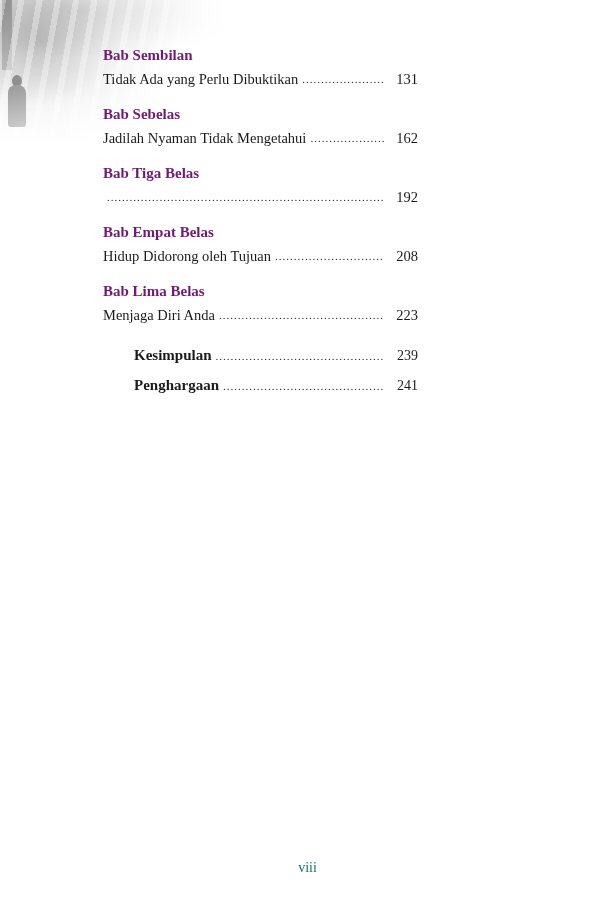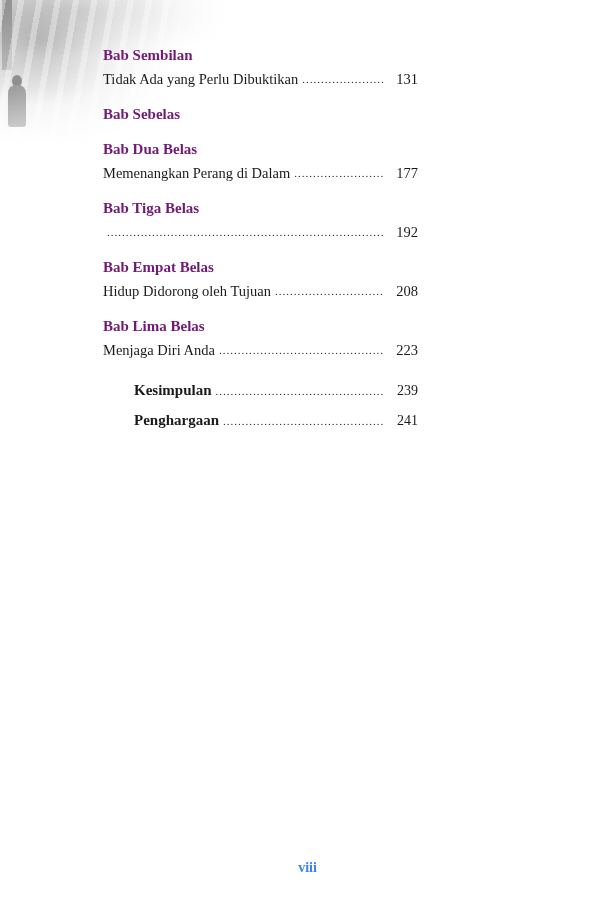--- a/index.html
+++ b/index.html
@@ -22,21 +22,21 @@
   .line .t{white-space:nowrap;}
   .line .dots{flex:1;overflow:hidden;white-space:nowrap;margin:0 4px 0 4px;font-size:11px;letter-spacing:1px;max-width:none;}
   .line .dots::before{content:"................................................................................................................................";}
   .line .p{width:30px;text-align:right;white-space:nowrap;}
   .end-entries{margin-top:20px;margin-left:31px;}
   .end-line{display:flex;align-items:baseline;font-size:15px;line-height:20px;margin-bottom:9px;}
   .end-line .t{font-weight:bold;white-space:nowrap;}
   .end-line .dots{flex:1;overflow:hidden;white-space:nowrap;margin:0 4px;font-size:11px;letter-spacing:1px;}
   .end-line .dots::before{content:"................................................................................................................................";}
   .end-line .p{width:30px;text-align:right;font-size:14px;}
-  .page-num{position:absolute;left:0;width:615px;top:860px;text-align:center;font-size:14px;font-weight:bold;color:#3b82f6;}
+  .page-num{position:absolute;left:0;width:615px;top:860px;text-align:center;font-size:14px;font-weight:normal;color:#0f766e;}
 </style>
 </head>
 <body>
 
 <div class="bg-photo">
   <div class="trunk"></div>
   <div class="rays"></div>
   <div class="figure">
     <div class="head"></div>
     <div class="body"></div>
@@ -48,27 +48,24 @@
   <div class="entry">
     <div class="chapter">Bab Sembilan</div>
     <div class="line">
       <span class="t">Tidak Ada yang Perlu Dibuktikan</span>
       <span class="dots"></span>
       <span class="p">131</span>
     </div>
   </div>
   <div class="entry">
     <div class="chapter">Bab Sebelas</div>
-  </div>
-  <div class="entry">
-    <div class="chapter">Bab Dua Belas</div>
     <div class="line">
-      <span class="t">Memenangkan Perang di Dalam</span>
+      <span class="t">Jadilah Nyaman Tidak Mengetahui</span>
       <span class="dots"></span>
-      <span class="p">177</span>
+      <span class="p">162</span>
     </div>
   </div>
   <div class="entry">
     <div class="chapter">Bab Tiga Belas</div>
     <div class="line">
       <span class="dots"></span>
       <span class="p">192</span>
     </div>
   </div>
   <div class="entry">

